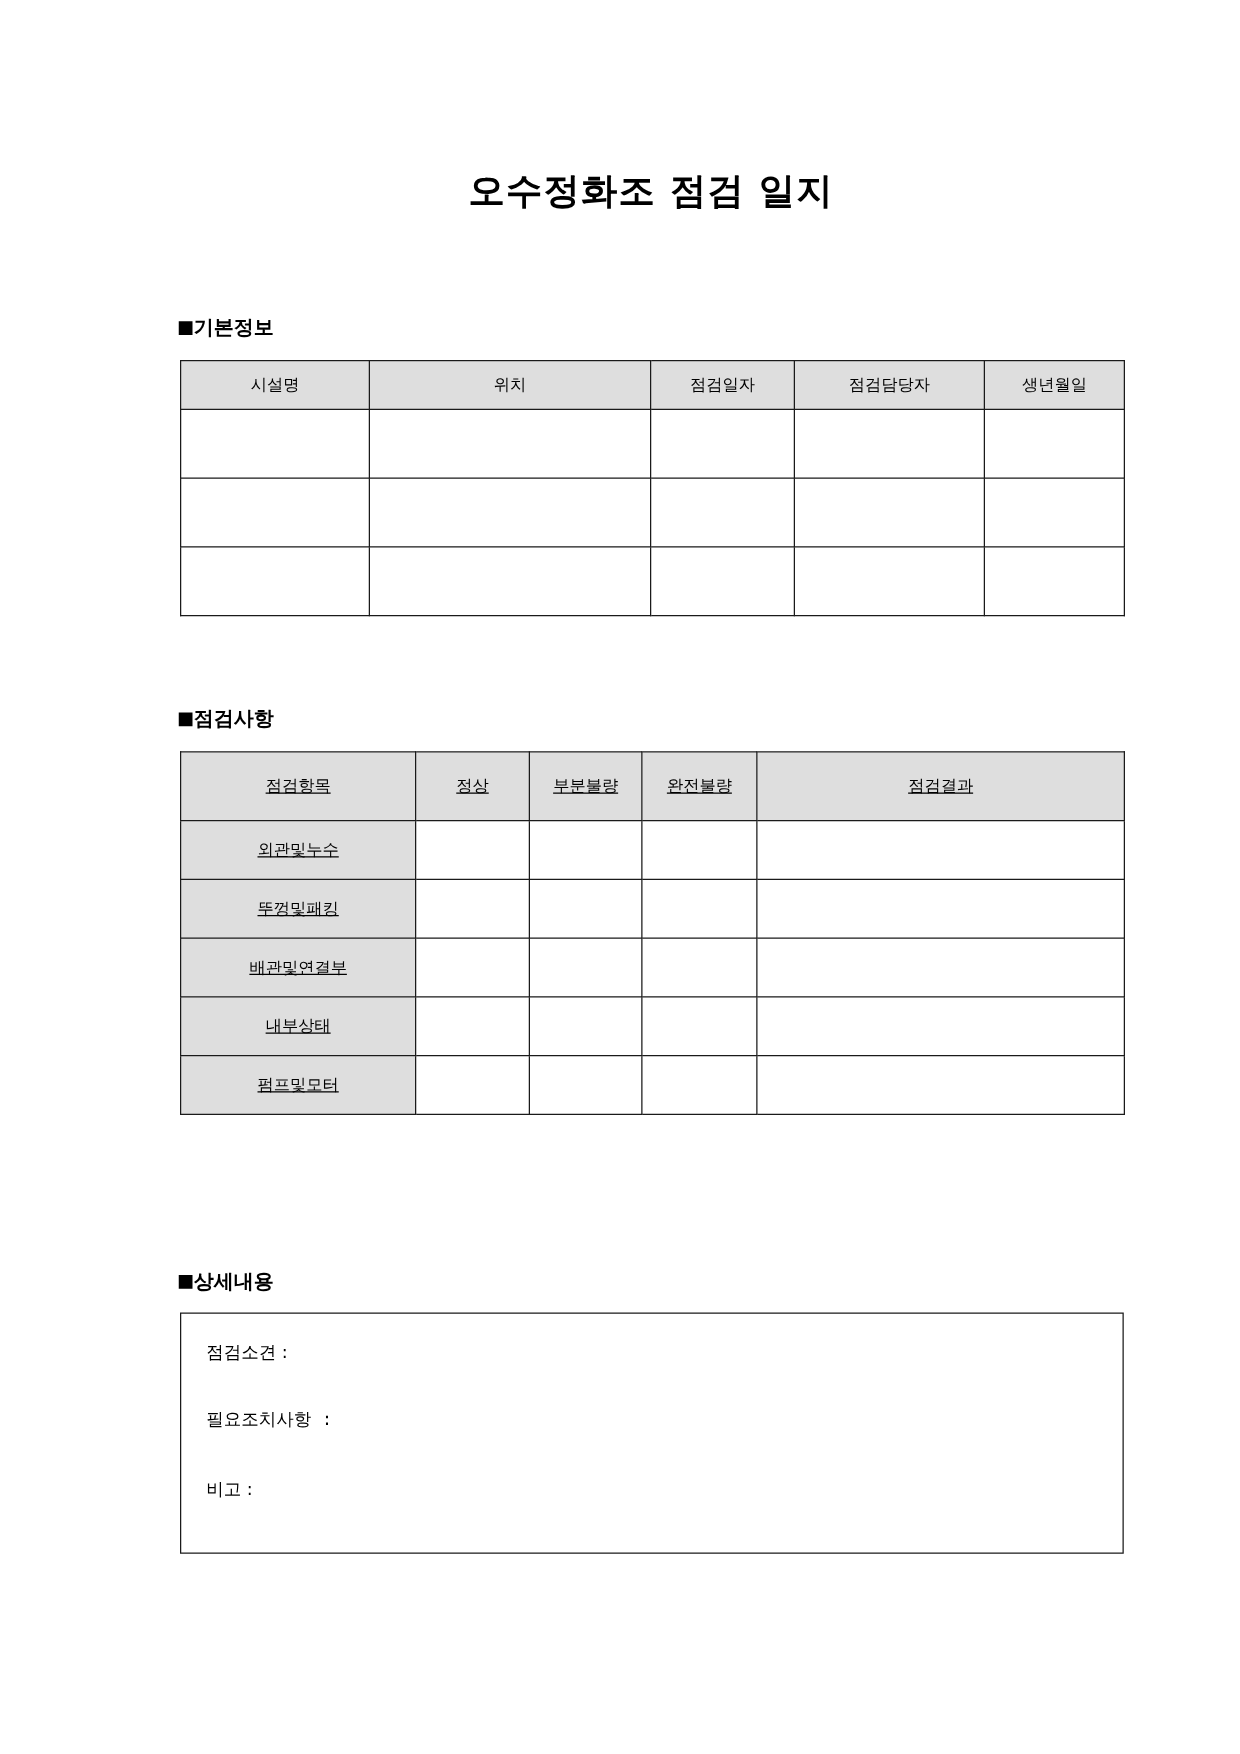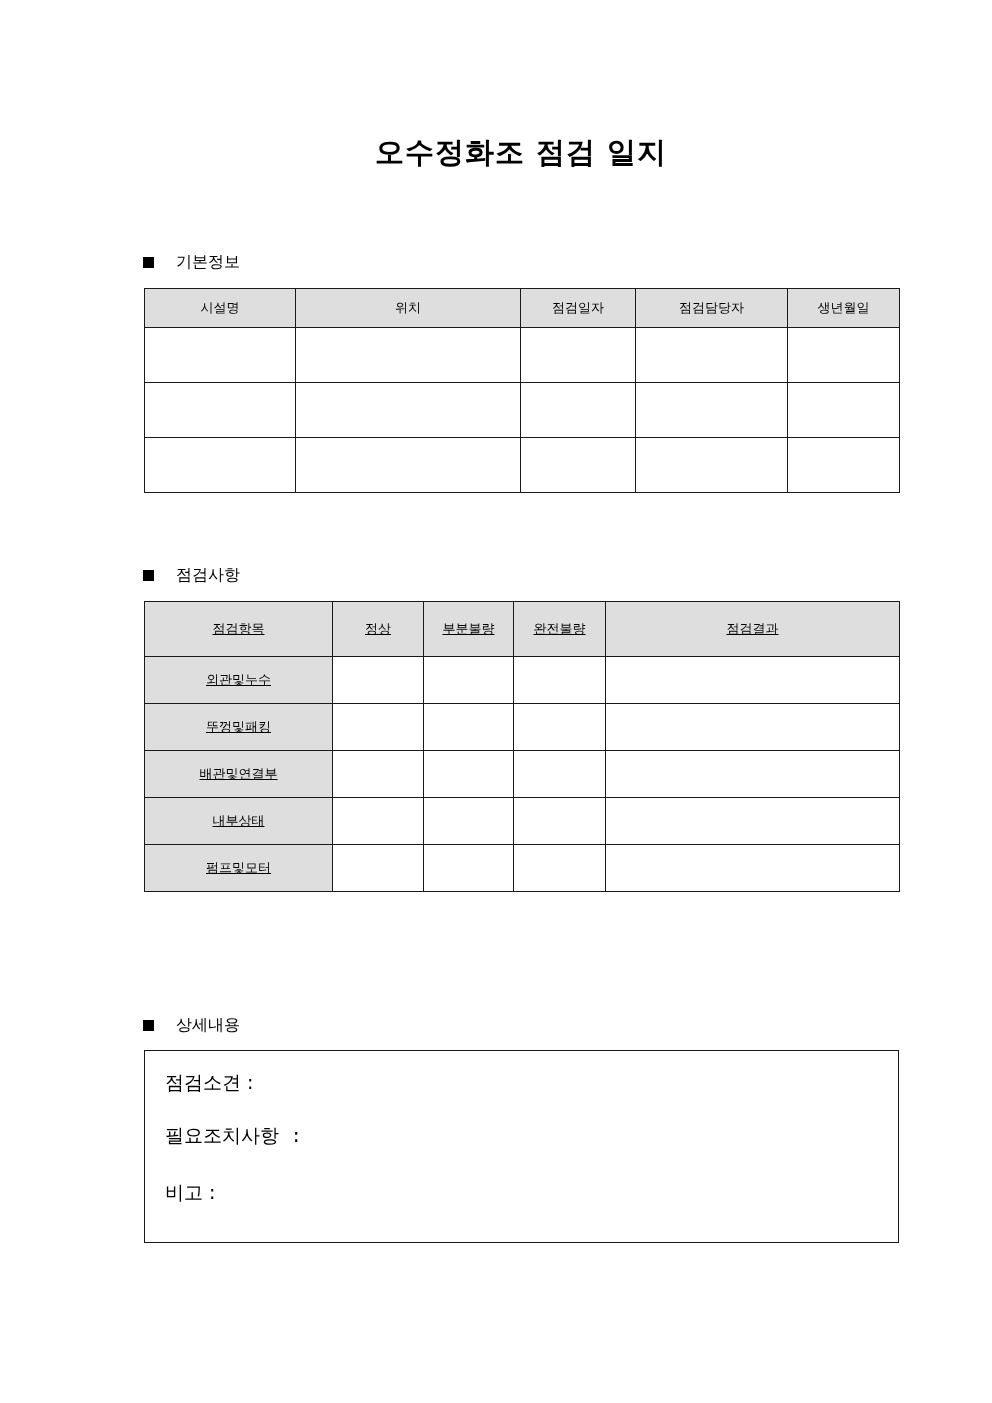--- a/index.html
+++ b/index.html
@@ -37,25 +37,25 @@
     letter-spacing: 1px;
     line-height: 38px;
     white-space: pre;
   }
 
   
   .section-heading {
     position: absolute;
     left: 118px;
     font-size: 16px;
-    font-weight: normal;
+    font-weight: bold;
     line-height: 22px;
     display: flex;
     align-items: center;
-    gap: 22px;
+    gap: 1px;
   }
   .bullet-square {
     display: inline-block;
     width: 11px;
     height: 11px;
     background: #000000;
     flex: 0 0 auto;
   }
   #sec-basic   { top: 251px; }
   #sec-items   { top: 564px; }
@@ -98,21 +98,21 @@
     left: 119px;
     top: 1050px;
     width: 753px;
     height: 191px;
     border: 1px solid #1a1a1a;
     background: #ffffff;
   }
   .detail-line {
     position: absolute;
     left: 20px;
-    font-size: 19px;
+    font-size: 14px;
     line-height: 20px;
     white-space: pre;
   }
   #detail-line-0 { top: 21px; }
   #detail-line-1 { top: 76px; font-family: Liberation Mono, monospace; }
   #detail-line-2 { top: 131px; }
 </style>
 </head>
 <body>
 

